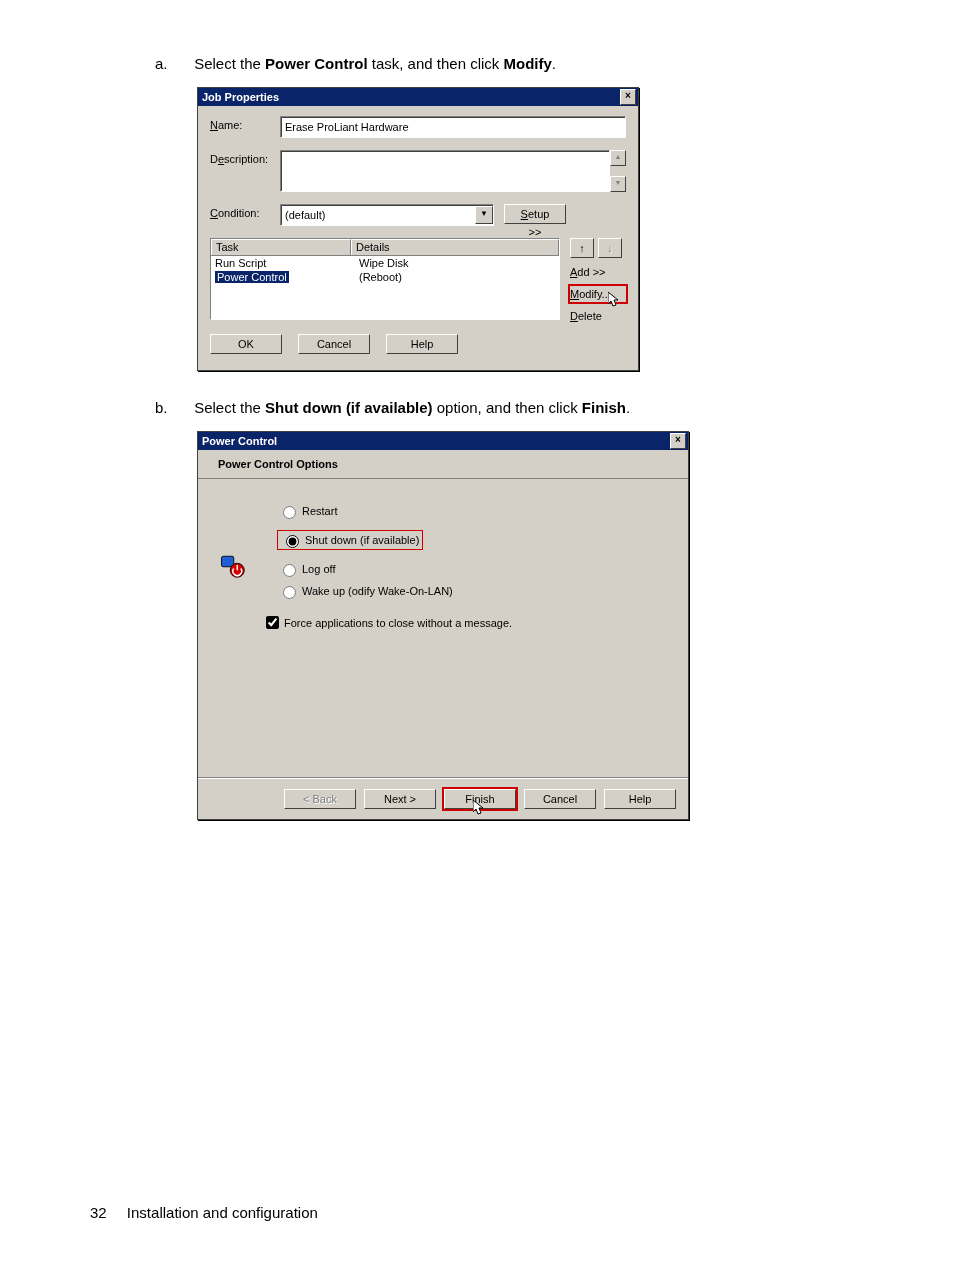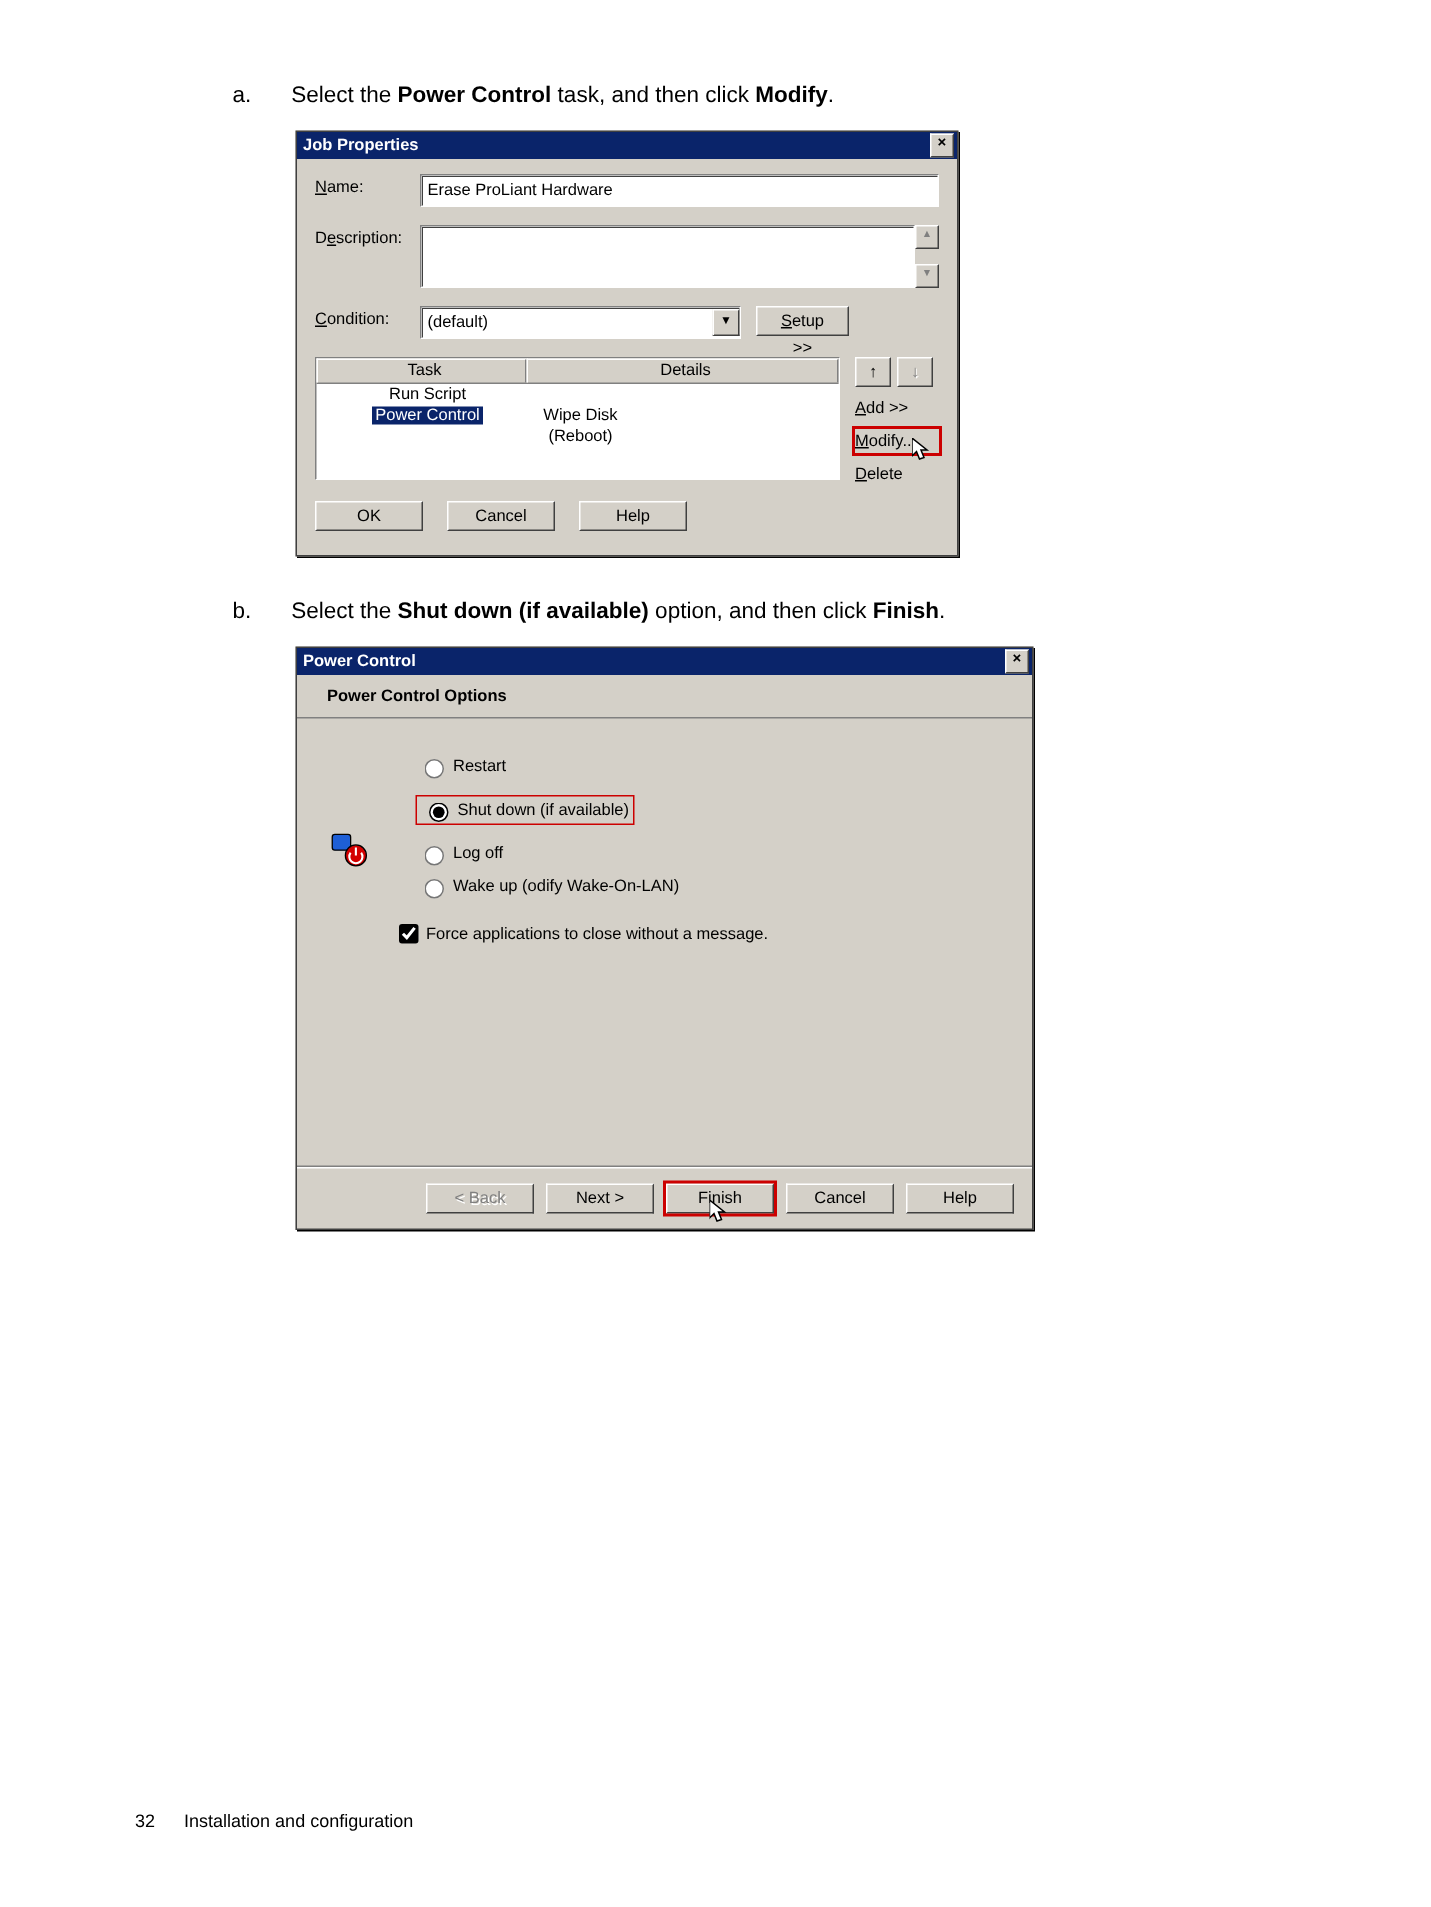--- a/index.html
+++ b/index.html
@@ -69,21 +69,20 @@
     border: 1px solid #808080;
     border-right-color: #fff;
     border-bottom-color: #fff;
     background: #fff;
     box-shadow: inset 1px 1px 0 #404040;
   }
   .sunken {
     border: 1px solid #808080;
     border-right-color: #fff;
     border-bottom-color: #fff;
-    text-align: center;
   }
   .btn {
     background: #d4d0c8;
     border: 1px solid #fff;
     border-right-color:#404040;
     border-bottom-color:#404040;
     height: 20px;
     font-family: Tahoma, sans-serif;
     font-size: 11px;
     text-align: center;
@@ -127,21 +126,21 @@
   #dlg1 .task-list .hdr {
     display:flex;
     background:#d4d0c8;
     border-bottom:1px solid #808080;
     height:16px;
     align-items:center;
   }
   #dlg1 .task-list .hdr div { padding-left:4px; border-right:1px solid #808080; border-top:1px solid #fff; border-left:1px solid #fff; height:100%; box-sizing:border-box; line-height:15px;}
   #dlg1 .task-col { width:140px; }
   #dlg1 .det-col { flex:1; }
-  #dlg1 .task-row { display:flex; height:14px;flex-direction:column; }
+  #dlg1 .task-row { display:flex; height:14px; }
   #dlg1 .task-row .task-col, #dlg1 .task-row .det-col { padding-left:4px; line-height:14px;}
   #dlg1 .task-row.sel .task-col .label-txt { background:#0a246a; color:#fff; padding:0 2px;}
   #dlg1 .side-buttons { display:flex; flex-direction:column; gap:6px; margin-left:10px; width:56px;}
   #dlg1 .arrow-pair { display:flex; gap:4px; }
   #dlg1 .arrow-btn { width:24px; height:20px; text-align:center; line-height:18px; font-size:11px;}
   #dlg1 .arrow-btn.disabled { color:#808080; text-shadow:1px 1px 0 #fff;}
   #dlg1 .link-btn { font-size:11px; text-align:left; padding:2px 0; }
   #dlg1 .redbox { outline: 2px solid #c00; outline-offset: 0px; position:relative;}
   #dlg1 .cursor { position:absolute; font-size:14px; color:#000; }
   #dlg1 .dlg-buttons { display:flex; gap:16px; padding:10px 0 6px 0; }
@@ -163,21 +162,21 @@
   }
   #dlg2 hr { border:none; border-top:1px solid #808080; border-bottom:1px solid #fff; margin:0;}
   #dlg2 .wiz-buttons { display:flex; justify-content:flex-end; gap:8px; padding: 10px 12px;}
   #dlg2 .wiz-buttons .btn { width:72px; }
   #dlg2 .btn.redbox { outline: 2px solid #c00; position:relative;}
   
   .footer {
     position: absolute;
     bottom: 50px;
     left: 90px;
-    font-size: 12px;
+    font-size: 15px;
     color: #000;
   }
   .footer .num { margin-right: 16px;}
   .spacer { height: 28px; }
 </style>
 </head>
 <body>
 
 <div class="page">
 

